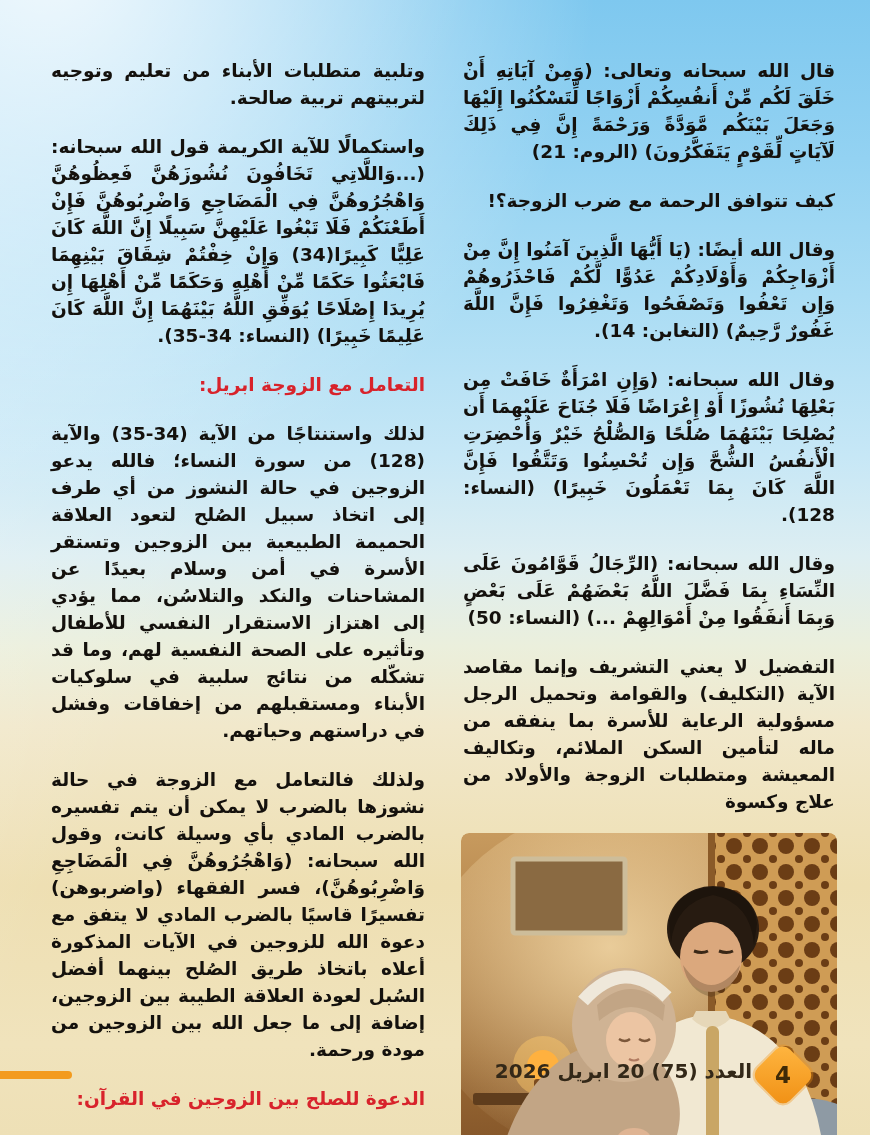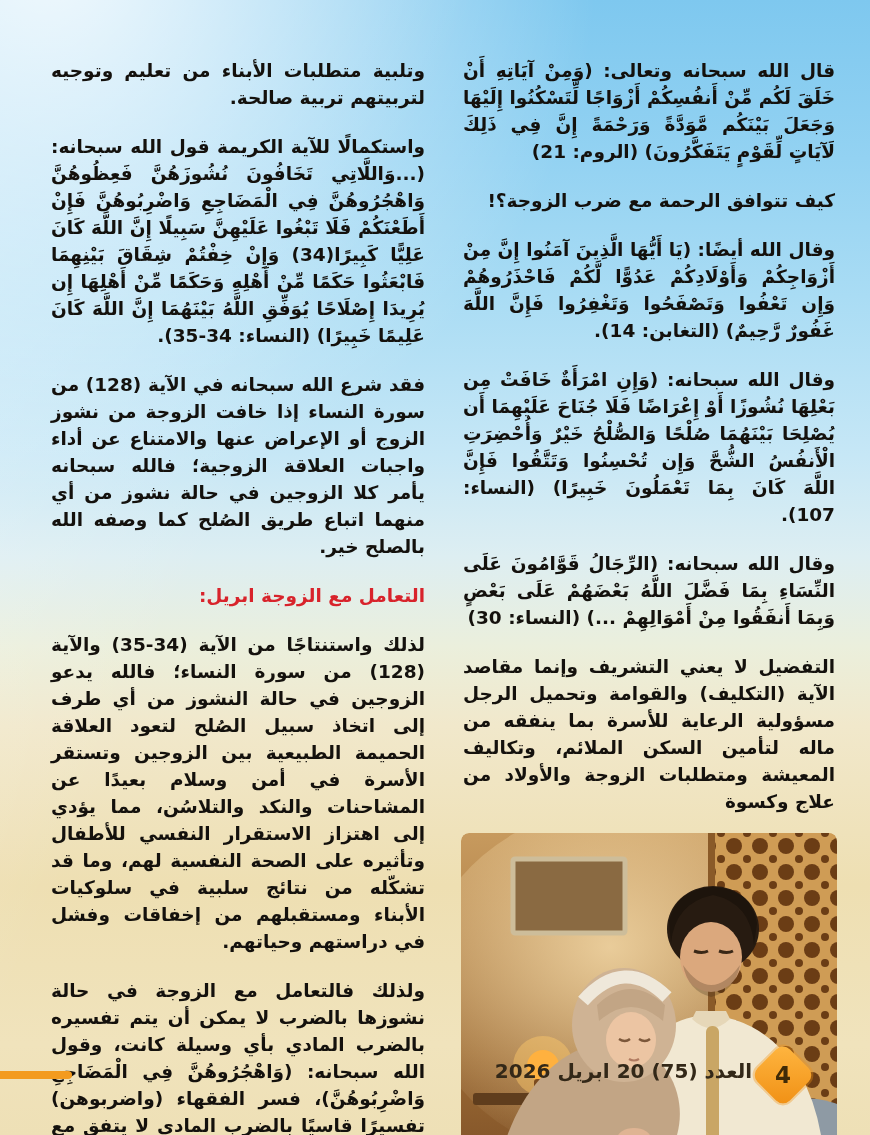--- a/index.html
+++ b/index.html
@@ -49,22 +49,22 @@
 <body>
 
 <div class="page">
 
   <div class="columns">
 
     <div class="col col-right">
       <p class="para">قال الله سبحانه وتعالى: (وَمِنْ آيَاتِهِ أَنْ خَلَقَ لَكُم مِّنْ أَنفُسِكُمْ أَزْوَاجًا لِّتَسْكُنُوا إِلَيْهَا وَجَعَلَ بَيْنَكُم مَّوَدَّةً وَرَحْمَةً إِنَّ فِي ذَلِكَ لَآيَاتٍ لِّقَوْمٍ يَتَفَكَّرُونَ) (الروم: 21)</p>
       <p class="subhead">كيف تتوافق الرحمة مع ضرب الزوجة؟!</p>
       <p class="para">وقال الله أيضًا: (يَا أَيُّهَا الَّذِينَ آمَنُوا إِنَّ مِنْ أَزْوَاجِكُمْ وَأَوْلَادِكُمْ عَدُوًّا لَّكُمْ فَاحْذَرُوهُمْ وَإِن تَعْفُوا وَتَصْفَحُوا وَتَغْفِرُوا فَإِنَّ اللَّهَ غَفُورٌ رَّحِيمٌ) (التغابن: 14).</p>
-      <p class="para">وقال الله سبحانه: (وَإِنِ امْرَأَةٌ خَافَتْ مِن بَعْلِهَا نُشُوزًا أَوْ إِعْرَاضًا فَلَا جُنَاحَ عَلَيْهِمَا أَن يُصْلِحَا بَيْنَهُمَا صُلْحًا وَالصُّلْحُ خَيْرٌ وَأُحْضِرَتِ الْأَنفُسُ الشُّحَّ وَإِن تُحْسِنُوا وَتَتَّقُوا فَإِنَّ اللَّهَ كَانَ بِمَا تَعْمَلُونَ خَبِيرًا) (النساء: 107).</p>
-      <p class="para">وقال الله سبحانه: (الرِّجَالُ قَوَّامُونَ عَلَى النِّسَاءِ بِمَا فَضَّلَ اللَّهُ بَعْضَهُمْ عَلَى بَعْضٍ وَبِمَا أَنفَقُوا مِنْ أَمْوَالِهِمْ ...) (النساء: 30)</p>
+      <p class="para">وقال الله سبحانه: (وَإِنِ امْرَأَةٌ خَافَتْ مِن بَعْلِهَا نُشُوزًا أَوْ إِعْرَاضًا فَلَا جُنَاحَ عَلَيْهِمَا أَن يُصْلِحَا بَيْنَهُمَا صُلْحًا وَالصُّلْحُ خَيْرٌ وَأُحْضِرَتِ الْأَنفُسُ الشُّحَّ وَإِن تُحْسِنُوا وَتَتَّقُوا فَإِنَّ اللَّهَ كَانَ بِمَا تَعْمَلُونَ خَبِيرًا) (النساء: 128).</p>
+      <p class="para">وقال الله سبحانه: (الرِّجَالُ قَوَّامُونَ عَلَى النِّسَاءِ بِمَا فَضَّلَ اللَّهُ بَعْضَهُمْ عَلَى بَعْضٍ وَبِمَا أَنفَقُوا مِنْ أَمْوَالِهِمْ ...) (النساء: 50)</p>
       <p class="para">التفضيل لا يعني التشريف وإنما مقاصد الآية (التكليف) والقوامة وتحميل الرجل مسؤولية الرعاية للأسرة بما ينفقه من ماله لتأمين السكن الملائم، وتكاليف المعيشة ومتطلبات الزوجة والأولاد من علاج وكسوة</p>
 
       <div class="photo">
         <svg viewBox="0 0 376 400" preserveAspectRatio="none">
           <defs>
             <linearGradient id="gbg" x1="0" y1="0" x2="0" y2="1">
               <stop offset="0" stop-color="#c79a5e"></stop>
               <stop offset="0.55" stop-color="#9c6b35"></stop>
               <stop offset="1" stop-color="#6f431f"></stop>
             </linearGradient>
@@ -145,21 +145,20 @@
             </g>
             <path d="M96,400 L122,380 L150,400 Z" fill="#ec8c1f"></path>
           </g>
         </svg>
       </div>
     </div>
 
     <div class="col col-left">
       <p class="para">وتلبية متطلبات الأبناء من تعليم وتوجيه لتربيتهم تربية صالحة.</p>
       <p class="para">واستكمالًا للآية الكريمة قول الله سبحانه: (...وَاللَّاتِي تَخَافُونَ نُشُوزَهُنَّ فَعِظُوهُنَّ وَاهْجُرُوهُنَّ فِي الْمَضَاجِعِ وَاضْرِبُوهُنَّ فَإِنْ أَطَعْنَكُمْ فَلَا تَبْغُوا عَلَيْهِنَّ سَبِيلًا إِنَّ اللَّهَ كَانَ عَلِيًّا كَبِيرًا(34) وَإِنْ خِفْتُمْ شِقَاقَ بَيْنِهِمَا فَابْعَثُوا حَكَمًا مِّنْ أَهْلِهِ وَحَكَمًا مِّنْ أَهْلِهَا إِن يُرِيدَا إِصْلَاحًا يُوَفِّقِ اللَّهُ بَيْنَهُمَا إِنَّ اللَّهَ كَانَ عَلِيمًا خَبِيرًا) (النساء: 34-35).</p>
-      <p class="para">فقد شرع الله سبحانه في الآية (128) من سورة النساء إذا خافت الزوجة من نشوز الزوج أو الإعراض عنها والامتناع عن أداء واجبات العلاقة الزوجية؛ فالله سبحانه يأمر كلا الزوجين في حالة نشوز من أي منهما اتباع طريق الصُلح كما وصفه الله بالصلح خير.</p>
       <p class="heading">التعامل مع الزوجة ابريل:</p>
       <p class="para">لذلك واستنتاجًا من الآية (34-35) والآية (128) من سورة النساء؛ فالله يدعو الزوجين في حالة النشوز من أي طرف إلى اتخاذ سبيل الصُلح لتعود العلاقة الحميمة الطبيعية بين الزوجين وتستقر الأسرة في أمن وسلام بعيدًا عن المشاحنات والنكد والتلاسُن، مما يؤدي إلى اهتزاز الاستقرار النفسي للأطفال وتأثيره على الصحة النفسية لهم، وما قد تشكّله من نتائج سلبية في سلوكيات الأبناء ومستقبلهم من إخفاقات وفشل في دراستهم وحياتهم.</p>
       <p class="para">ولذلك فالتعامل مع الزوجة في حالة نشوزها بالضرب لا يمكن أن يتم تفسيره بالضرب المادي بأي وسيلة كانت، وقول الله سبحانه: (وَاهْجُرُوهُنَّ فِي الْمَضَاجِعِ وَاضْرِبُوهُنَّ)، فسر الفقهاء (واضربوهن) تفسيرًا قاسيًا بالضرب المادي لا يتفق مع دعوة الله للزوجين في الآيات المذكورة أعلاه باتخاذ طريق الصُلح بينهما أفضل السُبل لعودة العلاقة الطيبة بين الزوجين، إضافة إلى ما جعل الله بين الزوجين من مودة ورحمة.</p>
       <p class="heading">الدعوة للصلح بين الزوجين في القرآن:</p>
       <p class="para">ولو تدبَّر المفسرون بمقارنة الآيات التي تدعو للصلح</p>
     </div>
 
   </div>
 
   <span class="issue">العدد (75) 20 ابريل 2026</span>

